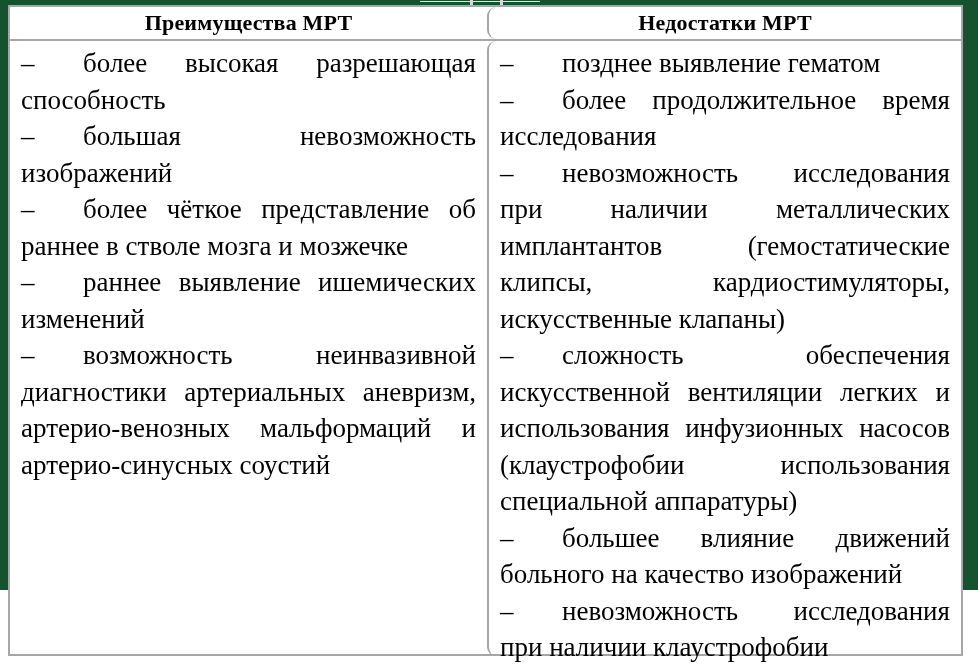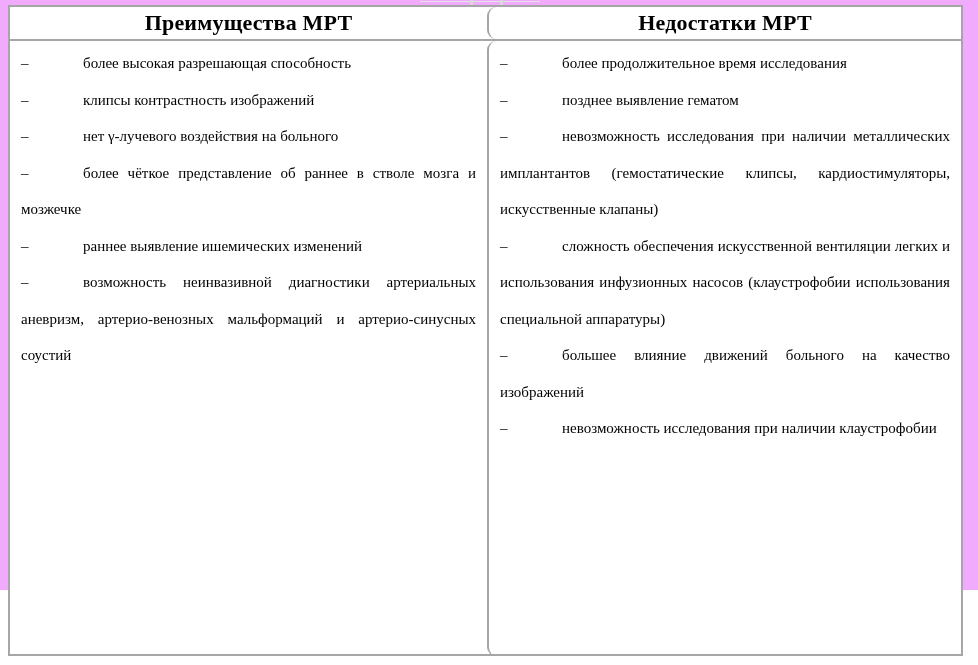--- a/index.html
+++ b/index.html
@@ -12,21 +12,21 @@
     height: 665px;
     overflow: hidden;
     font-family: "Liberation Serif", "DejaVu Serif", serif;
     color: #000000;
   }
 
   .page {
     position: relative;
     width: 978px;
     height: 590px;
-    background: #f0abfc;
+    background: #14532d;
   }
 
   
   .scan-artifact {
     position: absolute;
     background: #d8d8d8;
   }
   .scan-artifact.a1 { left: 470px; top: 0px;  width: 3px;  height: 5px; }
   .scan-artifact.a2 { left: 500px; top: 0px;  width: 3px;  height: 5px; }
   .scan-artifact.a3 { left: 420px; top: 1px;  width: 120px; height: 1px; background:#e4e4e4; }
@@ -68,21 +68,21 @@
     white-space: nowrap;
   }
 
   .cell-body {
     padding: 4px 11px 0 11px;
     box-sizing: border-box;
     height: 100%;
   }
 
   .item {
-    font-size: 15px;
+    font-size: 27px;
     line-height: 36.5px;
     text-align: justify;
     text-align-last: left;
     text-justify: inter-word;
     hyphens: manual;
     margin: 0;
     letter-spacing: 0;
   }
 
   
@@ -115,39 +115,38 @@
       </div>
     </div>
 
     <div class="tbody">
 
       <div class="col-left">
         <div class="cell-body">
 
           <p class="item"><span class="marker"><span class="dash">–</span></span><span>более высокая разрешающая способность</span></p>
 
-          <p class="item"><span class="marker"><span class="dash">–</span></span><span>клипсы контрастность изображений</span></p>
+          <p class="item"><span class="marker"><span class="dash">–</span></span><span>большая невозможность изображений</span></p>
 
-          <p class="item"><span class="marker"><span class="dash">–</span></span><span>нет γ-лучевого воздействия на больного</span></p>
 
           <p class="item"><span class="marker"><span class="dash">–</span></span><span>более чёткое представление об раннее в стволе мозга и мозжечке</span></p>
 
           <p class="item"><span class="marker"><span class="dash">–</span></span><span>раннее выявление ишемических изменений</span></p>
 
           <p class="item"><span class="marker"><span class="dash">–</span></span><span>возможность неинвазивной диагностики артериальных аневризм, артерио-венозных мальформаций и артерио-синусных соустий</span></p>
 
         </div>
       </div>
 
       <div class="col-right">
         <div class="cell-body">
 
+          <p class="item"><span class="marker"><span class="dash">–</span></span><span>позднее выявление гематом</span></p>
+
           <p class="item"><span class="marker"><span class="dash">–</span></span><span>более продолжительное время исследования</span></p>
-
-          <p class="item"><span class="marker"><span class="dash">–</span></span><span>позднее выявление гематом</span></p>
 
           <p class="item"><span class="marker"><span class="dash">–</span></span><span>невозможность исследования при наличии металлических имплантантов (гемостатические клипсы, кардиостимуляторы, искусственные клапаны)</span></p>
 
           <p class="item"><span class="marker"><span class="dash">–</span></span><span>сложность обеспечения искусственной вентиляции легких и использования инфузионных насосов (клаустрофобии использования специальной аппаратуры)</span></p>
 
           <p class="item"><span class="marker"><span class="dash">–</span></span><span>большее влияние движений больного на качество изображений</span></p>
 
           <p class="item"><span class="marker"><span class="dash">–</span></span><span>невозможность исследования при наличии клаустрофобии</span></p>
 
         </div>

